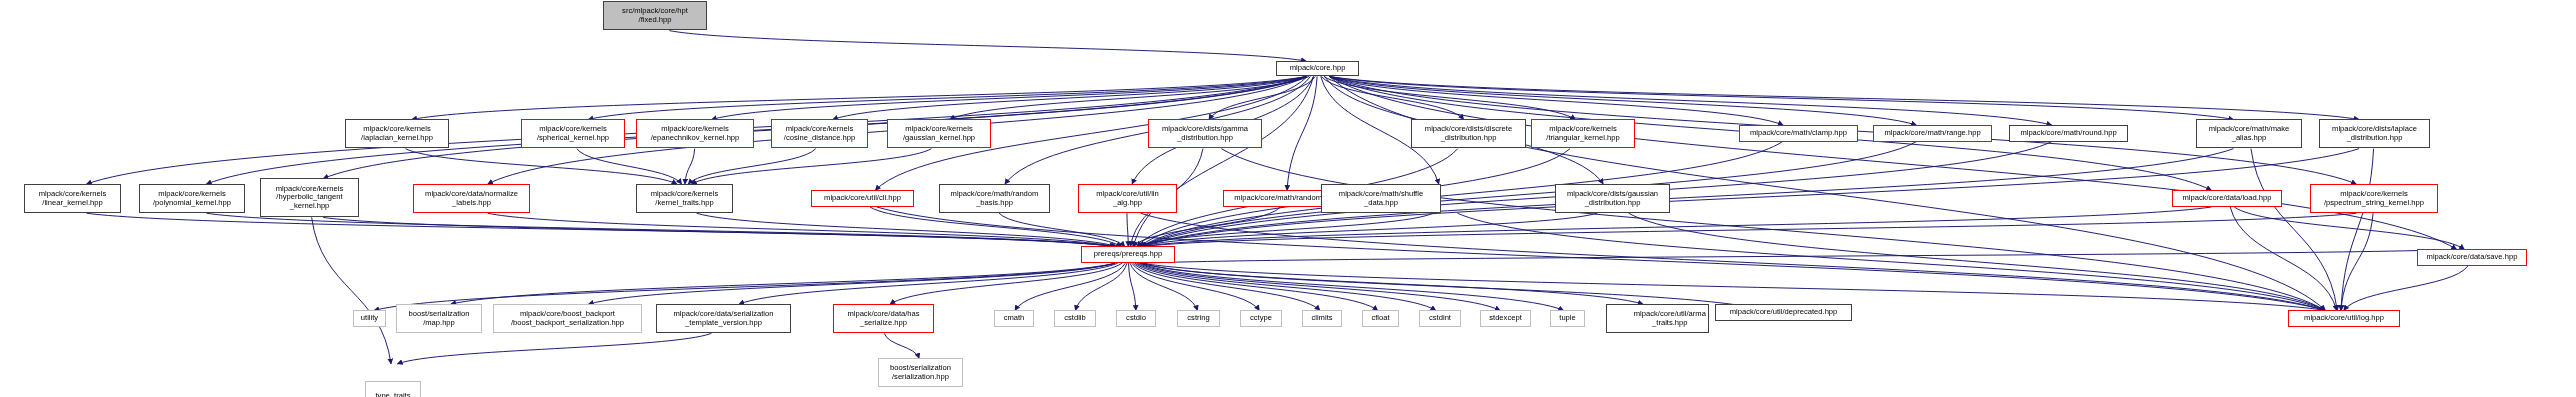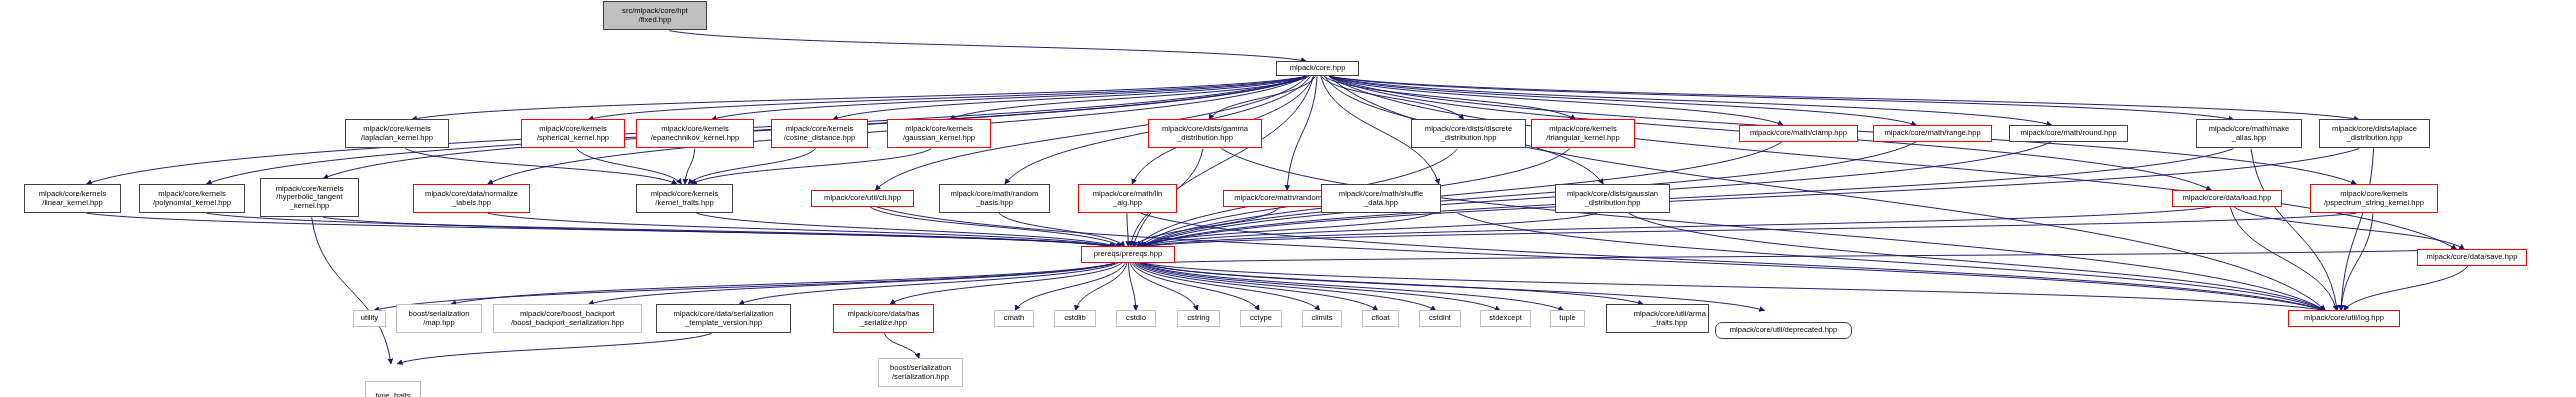--- a/index.html
+++ b/index.html
@@ -188,21 +188,21 @@
       <div class="node dark" style="left: 260px; top: 178px; width: 99px; height: 39px;"><span>mlpack/core/kernels
 /hyperbolic_tangent
 _kernel.hpp</span></div>
       <div class="node red" style="left: 413px; top: 184px; width: 117px; height: 29px;"><span>mlpack/core/data/normalize
 _labels.hpp</span></div>
       <div class="node dark" style="left: 636px; top: 184px; width: 97px; height: 29px;"><span>mlpack/core/kernels
 /kernel_traits.hpp</span></div>
       <div class="node red" style="left: 811px; top: 190px; width: 103px; height: 16.7px;"><span>mlpack/core/util/cli.hpp</span></div>
       <div class="node " style="left: 939px; top: 184px; width: 111px; height: 29px;"><span>mlpack/core/math/random
 _basis.hpp</span></div>
-      <div class="node red" style="left: 1078px; top: 184px; width: 99px; height: 29px;"><span>mlpack/core/math/lin
+      <div class="node red" style="left: 1078px; top: 184px; width: 99px; height: 29px;"><span>mlpack/core/util/lin
 _alg.hpp</span></div>
       <div class="node red" style="left: 1223px; top: 190px; width: 125px; height: 16.7px;"><span>mlpack/core/math/random.hpp</span></div>
       <div class="node " style="left: 1321px; top: 184px; width: 120px; height: 29px;"><span>mlpack/core/math/shuffle
 _data.hpp</span></div>
       <div class="node " style="left: 1555px; top: 184px; width: 115px; height: 29px;"><span>mlpack/core/dists/gaussian
 _distribution.hpp</span></div>
       <div class="node red" style="left: 2172px; top: 190px; width: 110px; height: 16.7px;"><span>mlpack/core/data/load.hpp</span></div>
       <div class="node red" style="left: 2310px; top: 184px; width: 128px; height: 29px;"><span>mlpack/core/kernels
 /pspectrum_string_kernel.hpp</span></div>
       <div class="node red" style="left: 1081px; top: 246px; width: 94px; height: 16.7px;"><span>prereqs/prereqs.hpp</span></div>
@@ -221,20 +221,20 @@
       <div class="node grey" style="left: 1116px; top: 310px; width: 40px; height: 16.7px;"><span>cstdio</span></div>
       <div class="node grey" style="left: 1177px; top: 310px; width: 43px; height: 16.7px;"><span>cstring</span></div>
       <div class="node grey" style="left: 1240px; top: 310px; width: 42px; height: 16.7px;"><span>cctype</span></div>
       <div class="node grey" style="left: 1302px; top: 310px; width: 40px; height: 16.7px;"><span>climits</span></div>
       <div class="node grey" style="left: 1362px; top: 310px; width: 37px; height: 16.7px;"><span>cfloat</span></div>
       <div class="node grey" style="left: 1419px; top: 310px; width: 42px; height: 16.7px;"><span>cstdint</span></div>
       <div class="node grey" style="left: 1480px; top: 310px; width: 51px; height: 16.7px;"><span>stdexcept</span></div>
       <div class="node grey" style="left: 1550px; top: 310px; width: 35px; height: 16.7px;"><span>tuple</span></div>
       <div class="node dark" style="left: 1606px; top: 304px; width: 103px; height: 29px; justify-content: flex-end;"><span>mlpack/core/util/arma
 _traits.hpp</span></div>
-      <div class="node " style="left: 1715px; top: 322px; width: 137px; height: 16.7px; border-radius: 7px;"><span>mlpack/core/util/deprecated.hpp</span></div>
+      <div class="node " style="left: 1715px; top: 304px; width: 137px; height: 16.7px;"><span>mlpack/core/util/deprecated.hpp</span></div>
       <div class="node red" style="left: 2288px; top: 310px; width: 112px; height: 16.7px;"><span>mlpack/core/util/log.hpp</span></div>
       <div class="node grey" style="left: 365px; top: 364px; width: 56px; height: 31px; margin-top: 17px;"><span>type_traits</span></div>
       <div class="node grey" style="left: 878px; top: 358px; width: 85px; height: 29px;"><span>boost/serialization
 /serialization.hpp</span></div>
     </div>
 </div>
 
 
 </body></html>

